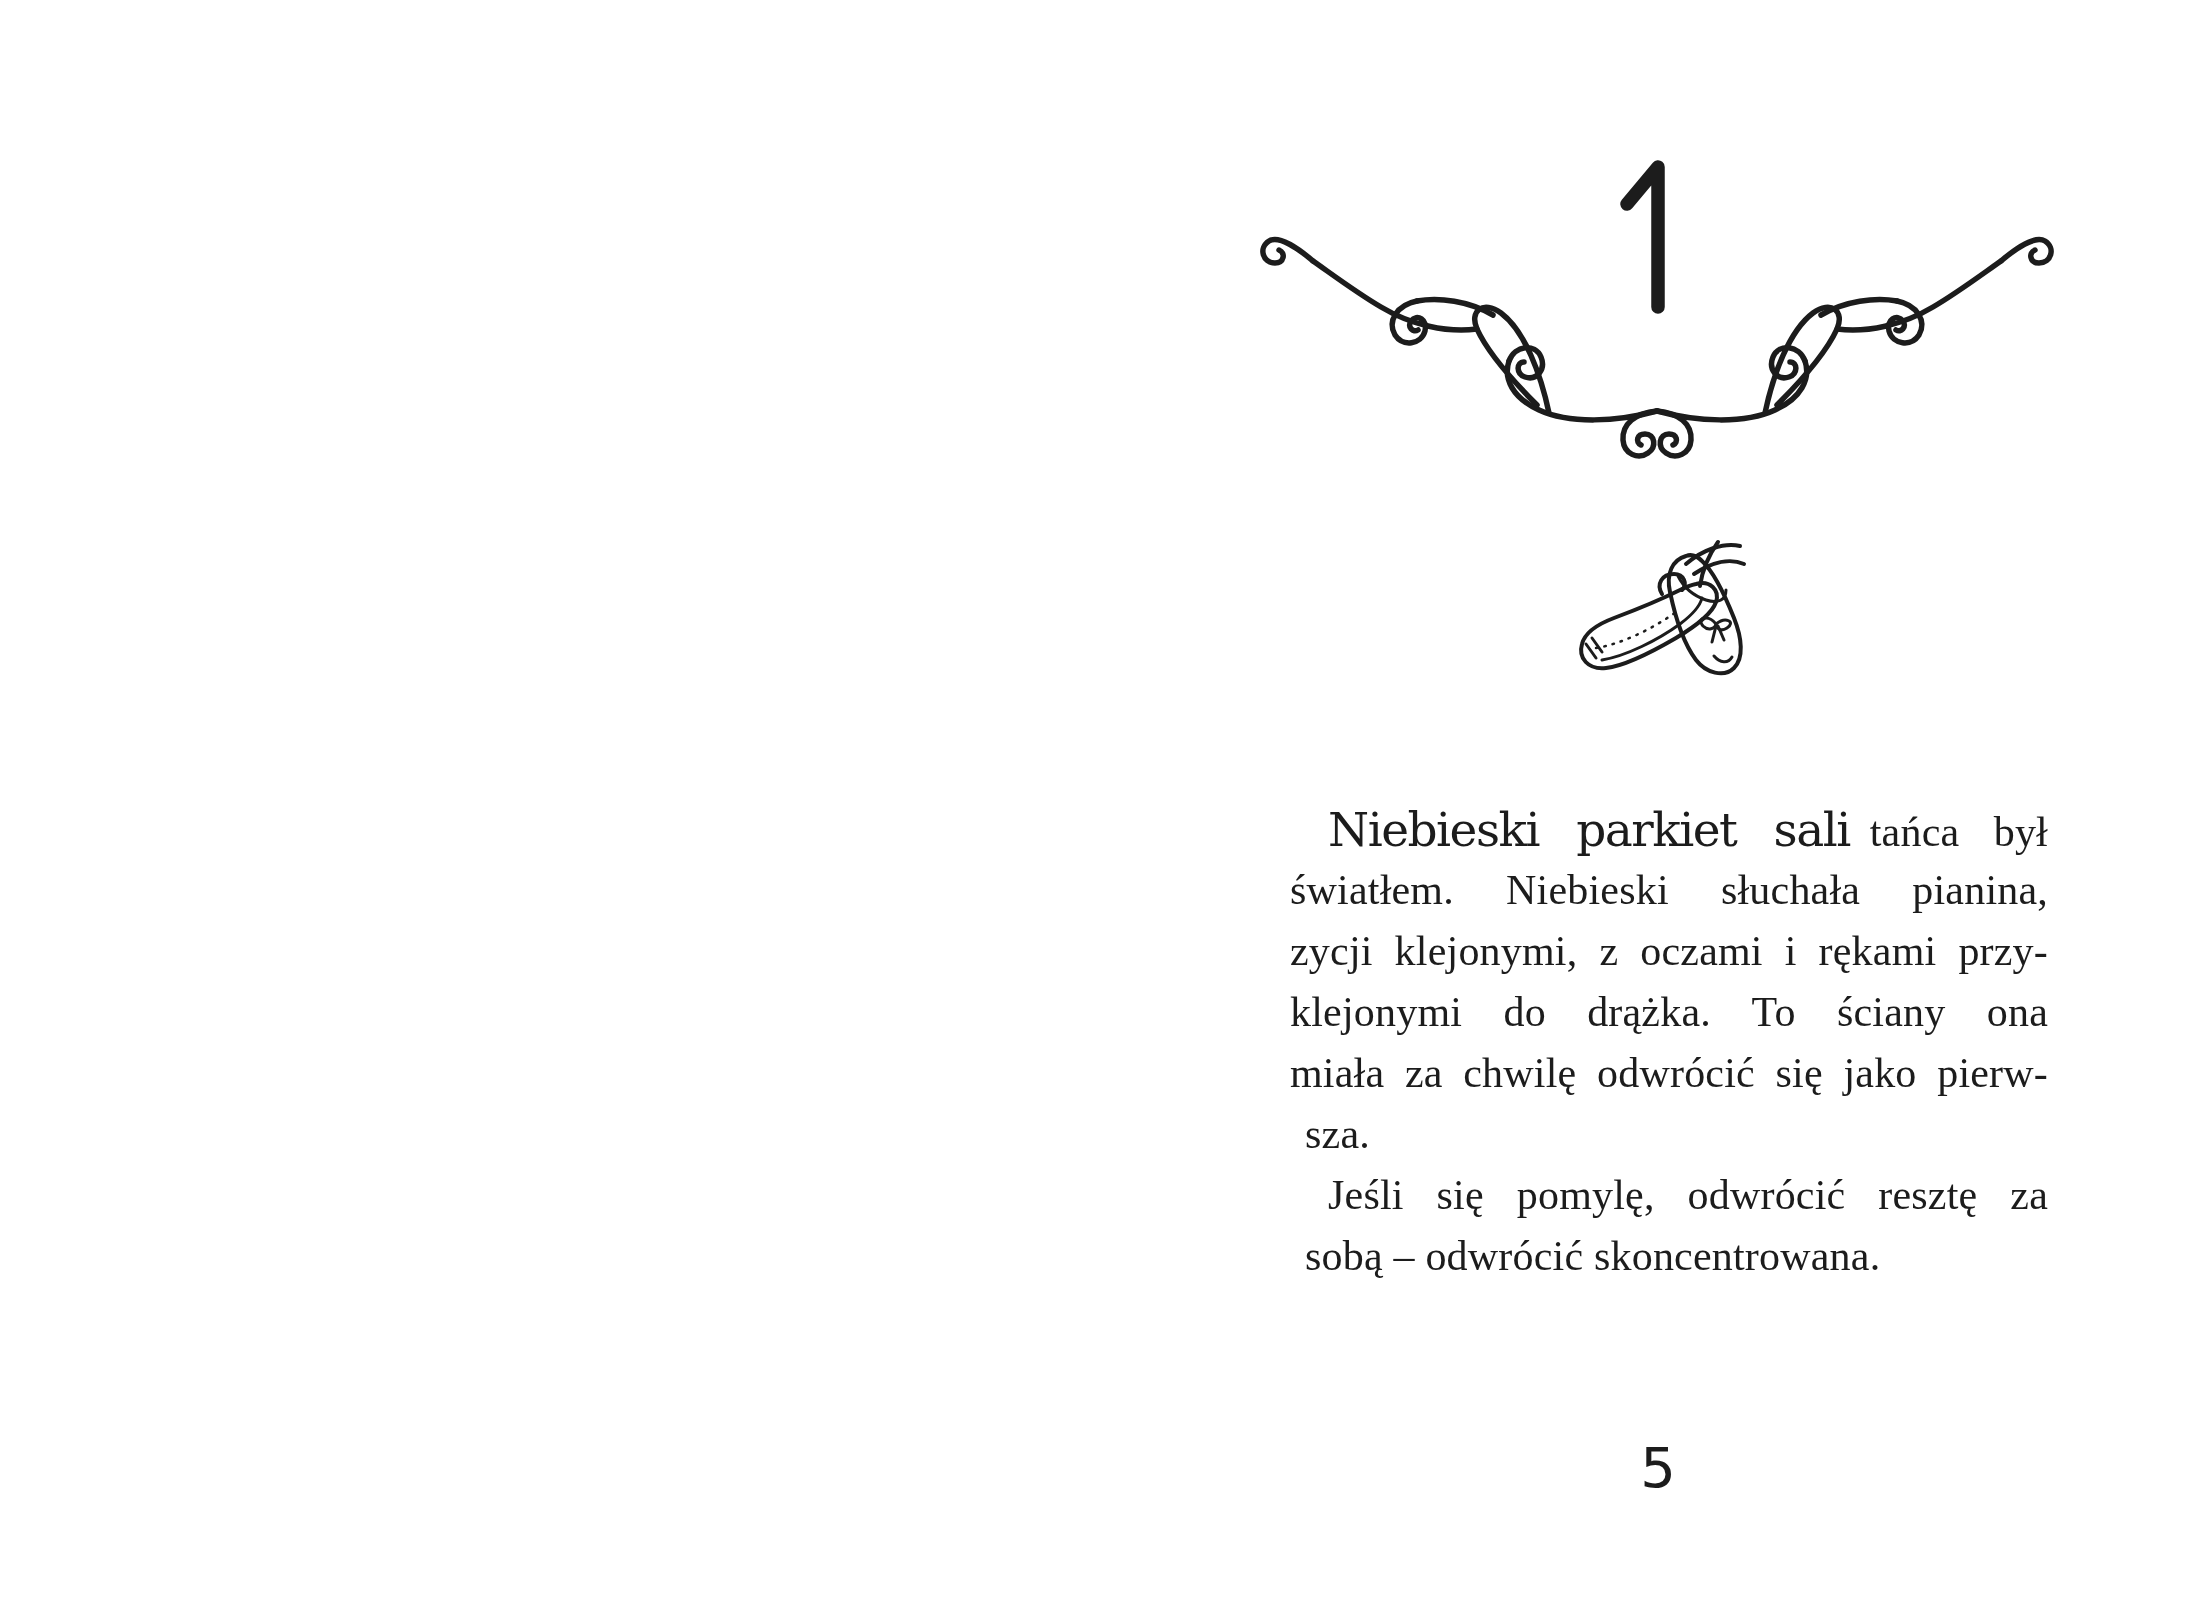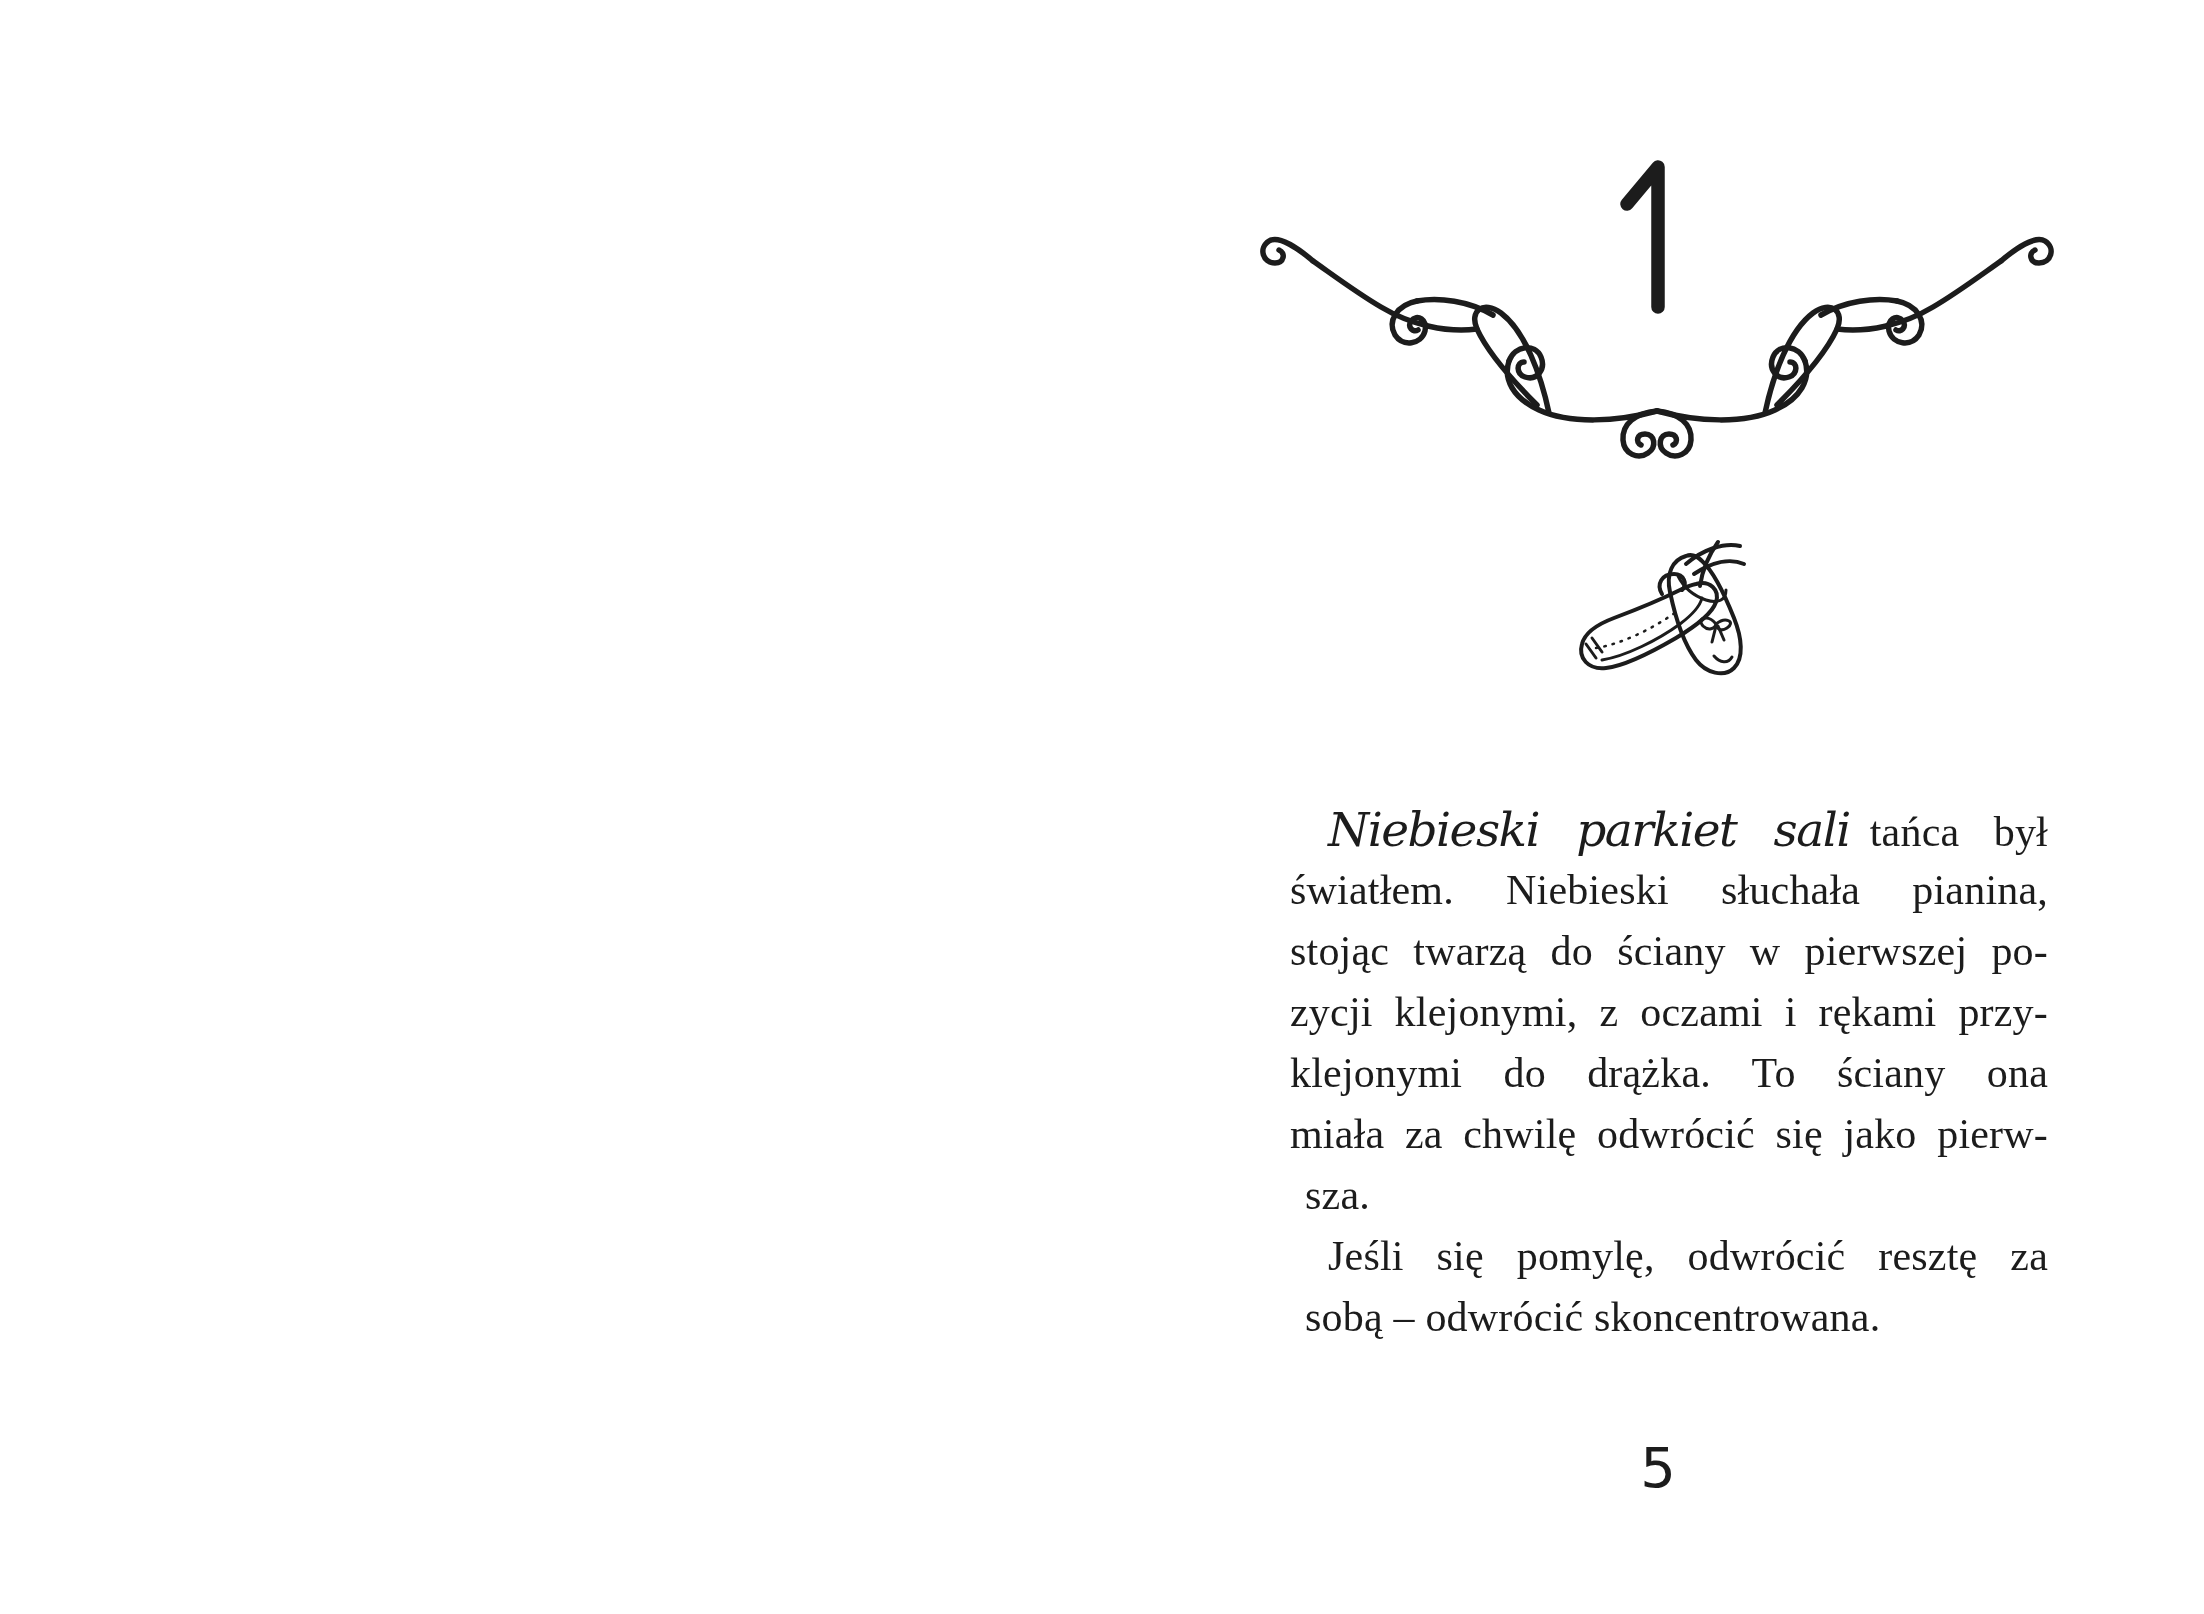--- a/index.html
+++ b/index.html
@@ -33,21 +33,20 @@
   }
   .line{
     height:61px;overflow:hidden;
     text-align:justify;text-align-last:justify;
     white-space:normal;
   }
   .line.flush{text-align:left;text-align-last:left;margin-left:15px;}
   .line.indent{text-indent:38px;}
   .script-lead{
     font-family:"DejaVu Serif", serif;
-    font-style:italic;
     font-size:47px;
     letter-spacing:-1.5px;
     margin-right:20px;
   }
 
   
   .page-number{
     position:absolute;left:1598px;top:1438px;width:120px;
     text-align:center;
     font-family:"DejaVu Sans", sans-serif;
@@ -128,21 +127,20 @@
 
       <path stroke-width="3" d="M 148,124 C 154,131 162,132 166,125"></path>
     </svg>
   </div>
 
   <div class="textblock">
     <div class="line indent">
       <span class="script-lead">Niebieski parkiet sali</span><span>tańca był zalany</span>
     </div>
     <div class="line">światłem. Niebieski słuchała pianina,</div>
-    <div class="line">stojąc twarzą do ściany w pierwszej po-</div>
     <div class="line">zycji klejonymi, z oczami i rękami przy-</div>
     <div class="line">klejonymi do drążka. To ściany ona</div>
     <div class="line">miała za chwilę odwrócić się jako pierw-</div>
     <div class="line flush">sza.</div>
     <div class="line indent">Jeśli się pomylę, odwrócić resztę za</div>
     <div class="line flush">sobą – odwrócić skoncentrowana.</div>
   </div>
 
   <div class="page-number">5</div>
 

